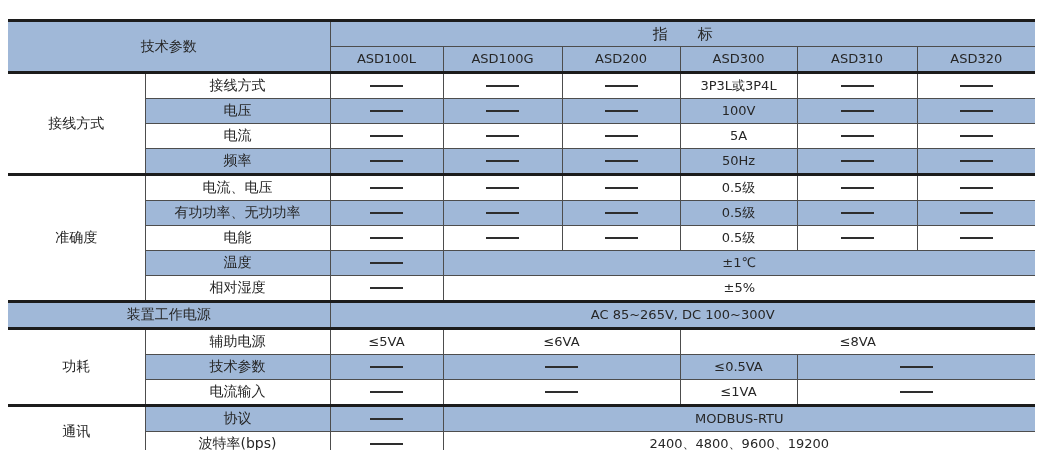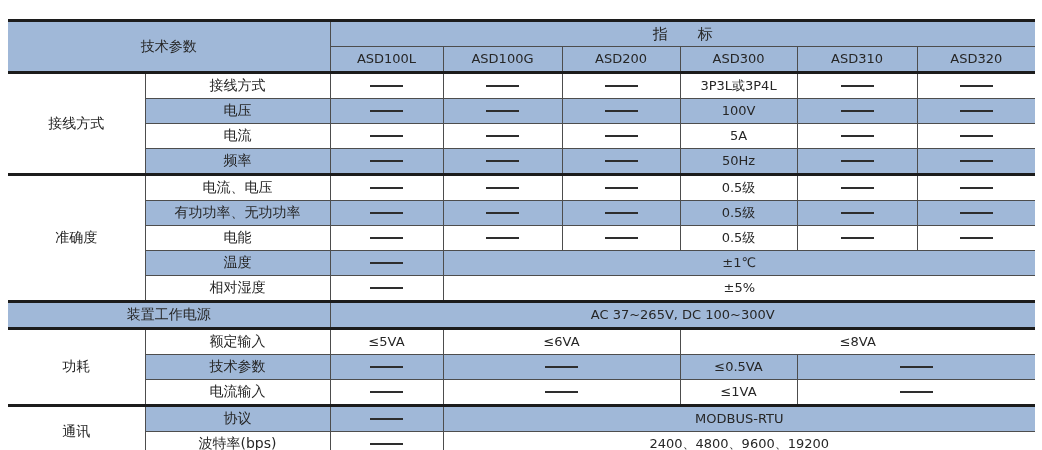--- a/index.html
+++ b/index.html
@@ -153,25 +153,25 @@
           <td class="val-cell"><span class="dash"></span></td>
           <td class="val-cell no-right" colspan="5">±1℃</td>
         </tr>
         <tr class="thick">
           <td class="param-cell">相对湿度</td>
           <td class="val-cell"><span class="dash"></span></td>
           <td class="val-cell no-right" colspan="5">±5%</td>
         </tr>
         <tr class="shade thick">
           <td class="param-cell no-left" colspan="2">装置工作电源</td>
-          <td class="val-cell no-right" colspan="6">AC 37~265V, DC 100~300V</td>
+          <td class="val-cell no-right" colspan="6">AC 85~265V, DC 100~300V</td>
         </tr>
         <tr>
           <td class="group-cell no-left" rowspan="3">功耗</td>
-          <td class="param-cell">额定输入</td>
+          <td class="param-cell">辅助电源</td>
           <td class="val-cell">≤5VA</td>
           <td class="val-cell" colspan="2">≤6VA</td>
           <td class="val-cell no-right" colspan="3">≤8VA</td>
         </tr>
         <tr class="shade">
           <td class="param-cell">技术参数</td>
           <td class="val-cell"><span class="dash"></span></td>
           <td class="val-cell" colspan="2"><span class="dash"></span></td>
           <td class="val-cell">≤0.5VA</td>
           <td class="val-cell no-right" colspan="2"><span class="dash"></span></td>

